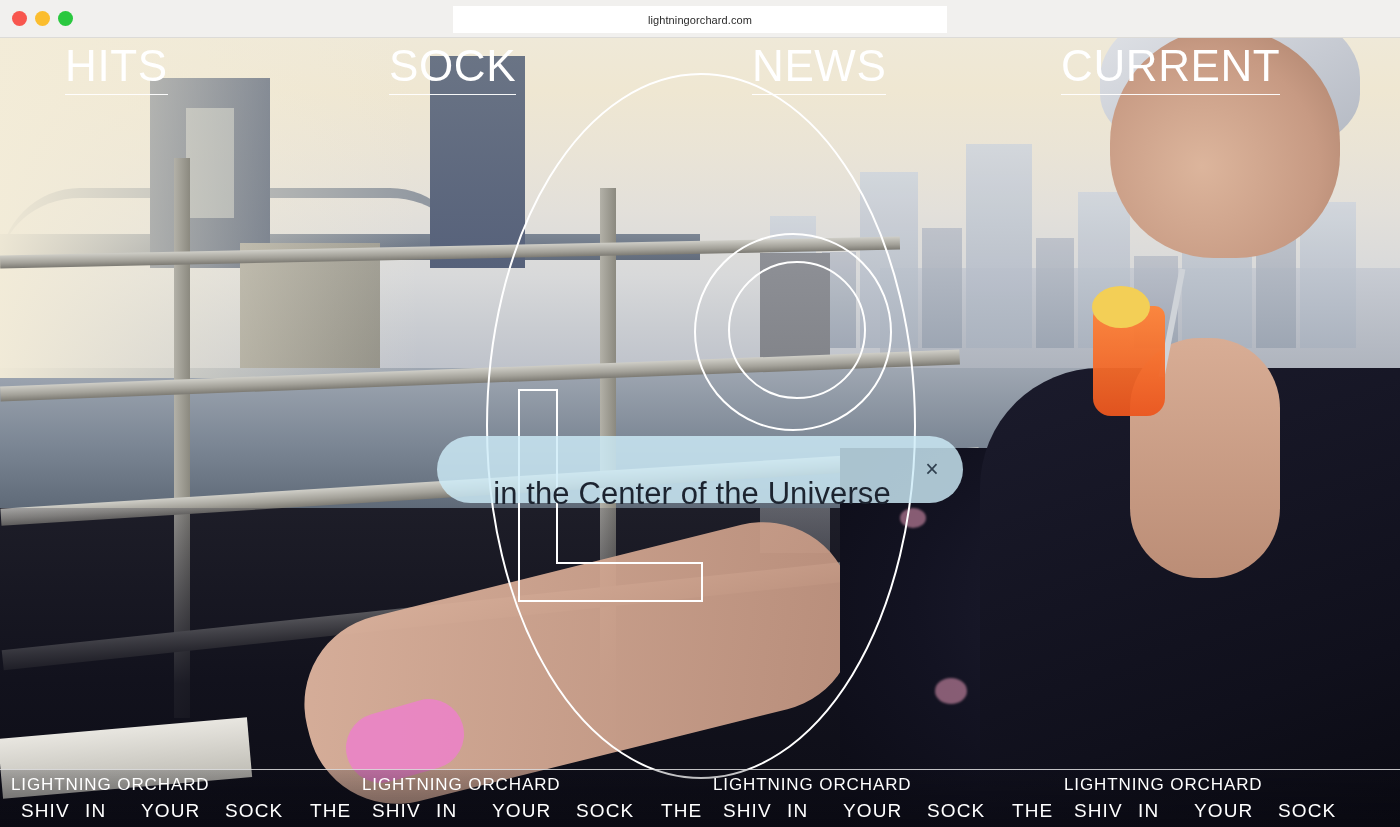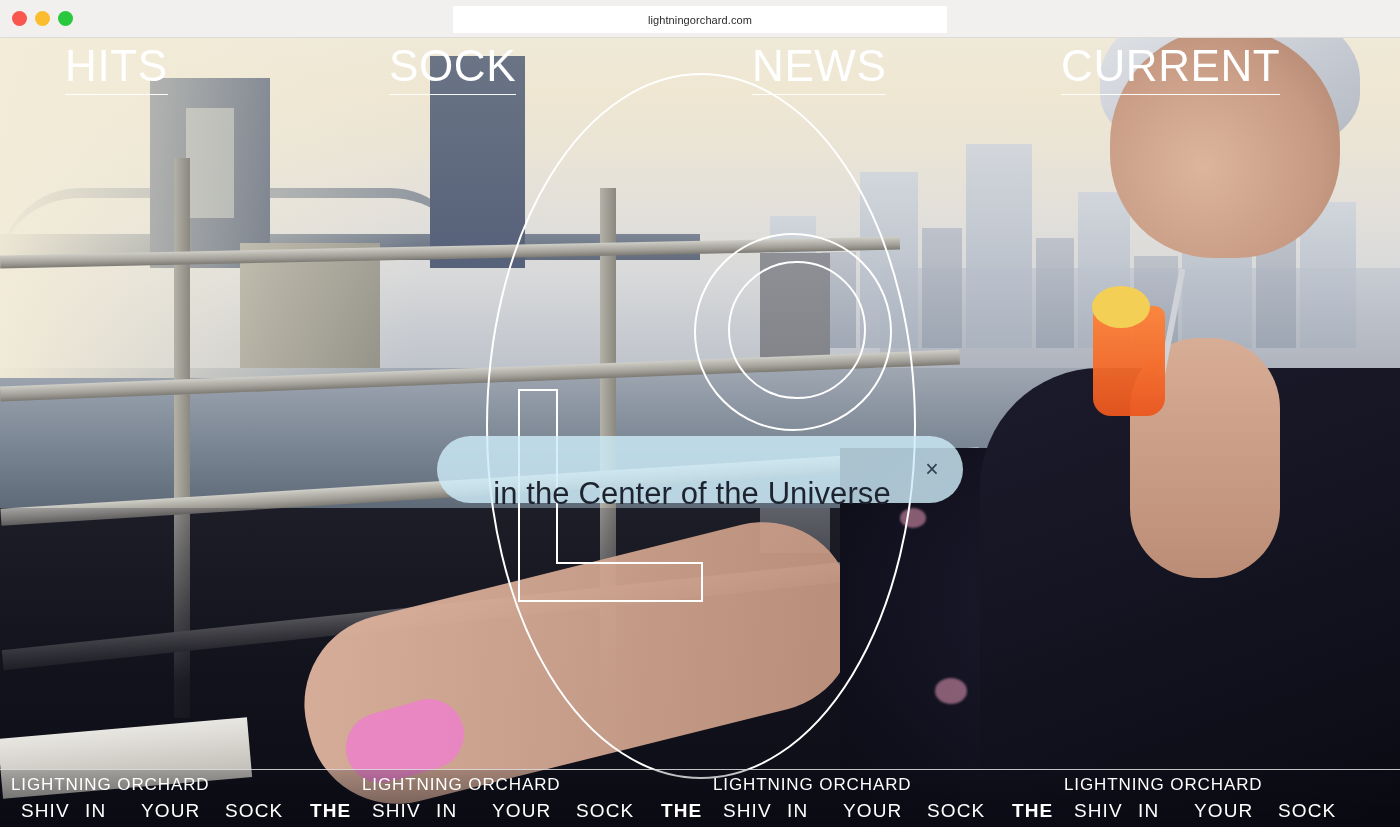--- a/index.html
+++ b/index.html
@@ -148,21 +148,21 @@
     z-index:50; overflow:hidden;
     background:linear-gradient(to bottom, rgba(10,10,20,.22), rgba(8,8,16,.55)); }
   .ticker-row { position:absolute; left:0; white-space:nowrap; color:#fff;
     font-family:"Liberation Sans", sans-serif; }
   .ticker-row.top { top:5px; font-size:17px; letter-spacing:.9px; }
   .ticker-row.bot { top:30px; font-size:19px; letter-spacing:1.1px; }
   .tick-unit { display:inline-block; }
   .ticker-row.top .tick-unit { width:351px; padding-left:11px; }
   .ticker-row.bot .tick-unit { width:351px; }
   .ticker-row.bot .w { display:inline-block; }
-  .ticker-row.bot .w.the  { width:62px; padding-left:0;font-weight:bold; }
+  .ticker-row.bot .w.the  { width:62px; padding-left:0; }
   .ticker-row.bot .w.shiv { width:64px; }
   .ticker-row.bot .w.in   { width:56px; }
   .ticker-row.bot .w.your { width:84px; }
   .ticker-row.bot .w.sock { width:85px; }
   .ticker-row.bot { left:-41px; }
 </style>
 </head>
 <body>
 
 <div class="window">

